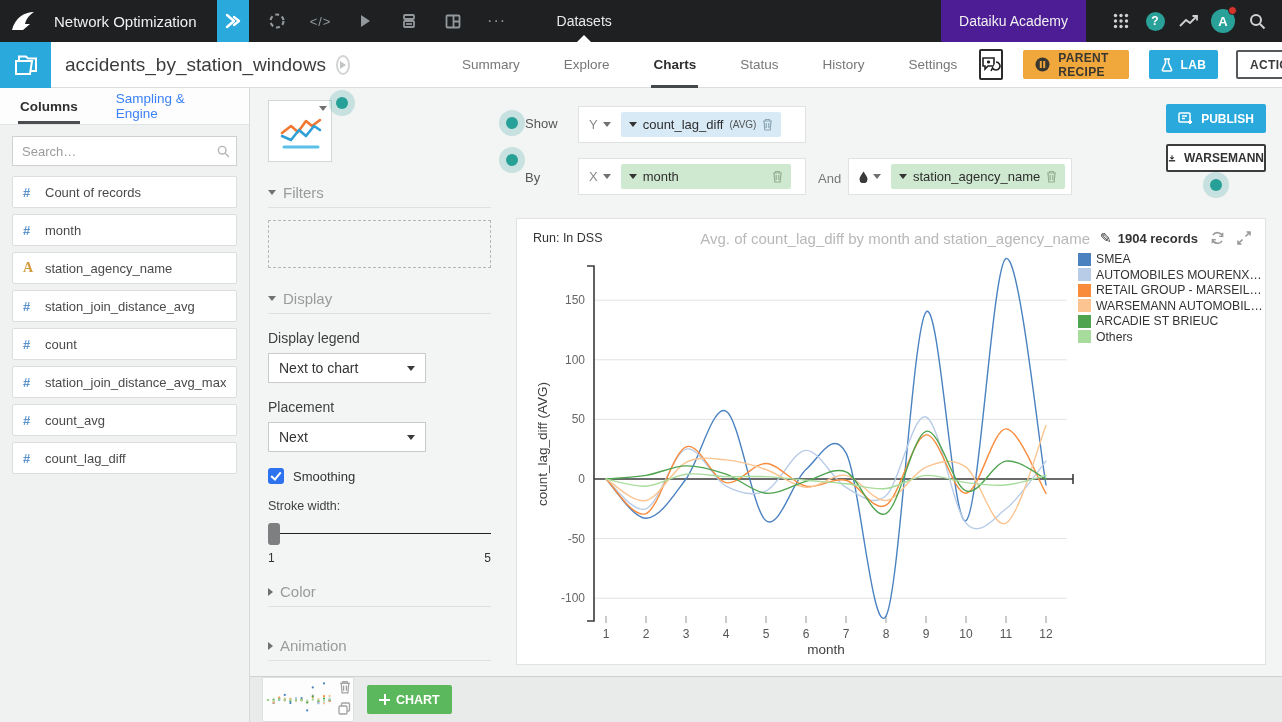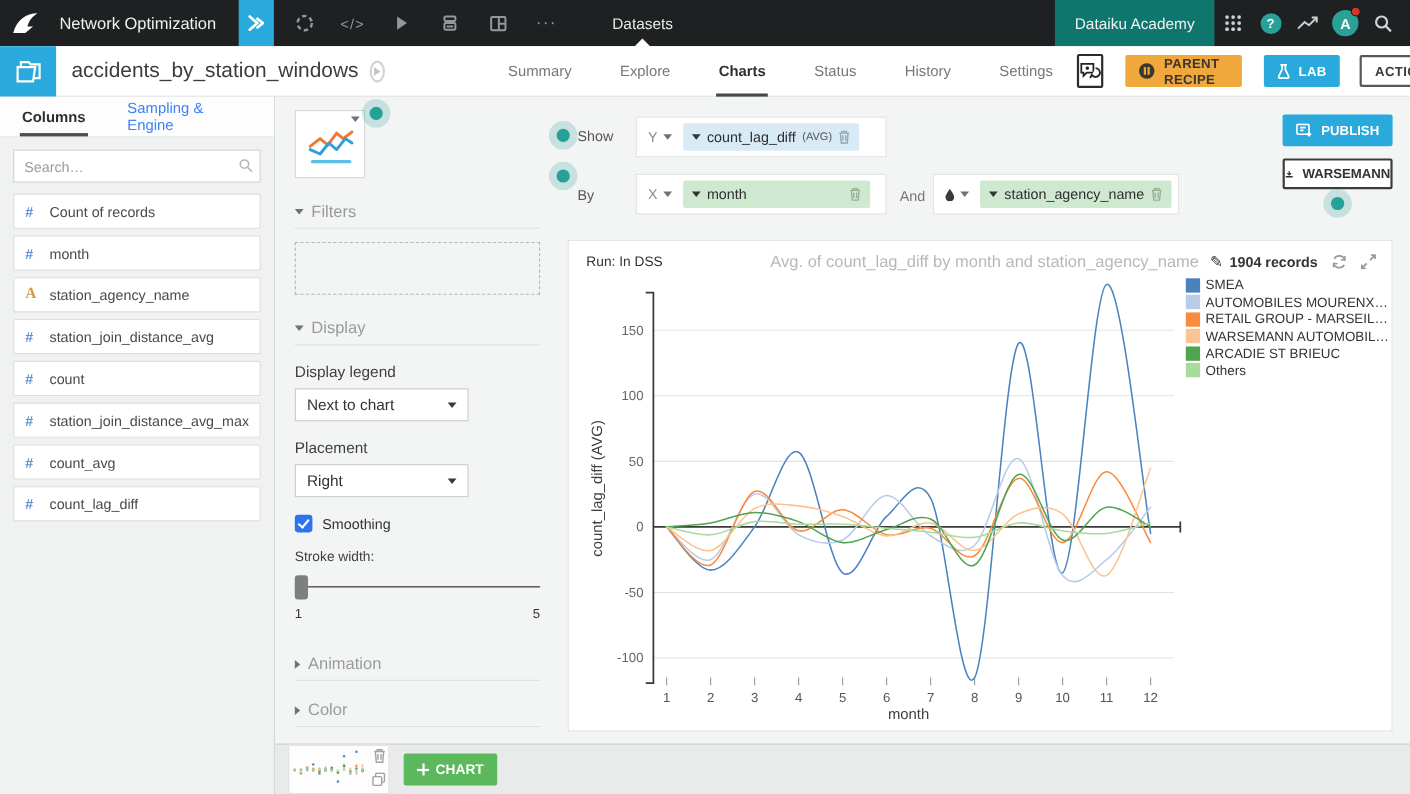--- a/index.html
+++ b/index.html
@@ -14,21 +14,21 @@
   .projname { font-size:15px; color:#f0f1f1; margin:0 14px 0 8px; white-space:nowrap; }
   .navtile { width:32px; height:42px; display:flex; align-items:center; justify-content:center; margin:0 6px; color:#93989c; }
   .navtile.active { background:#29a9dc; width:32px; color:#fff; }
   .navtile svg { display:block; }
   .nav-code { font-size:13px; letter-spacing:1px; color:#93989c; }
   .nav-more { font-size:16px; color:#93989c; letter-spacing:1px; }
   .nav-section { position:relative; margin-left:28px; font-size:14px; color:#e8e9e9; height:42px; display:flex; align-items:center; padding:0 10px; }
   .nav-caret-up { position:absolute; bottom:0; left:50%; margin-left:-7px; width:0; height:0;
     border-left:7px solid transparent; border-right:7px solid transparent; border-bottom:7px solid #ffffff; }
   .nav-right { margin-left:auto; display:flex; align-items:center; height:42px; }
-  .academy { height:42px; display:flex; align-items:center; padding:0 18px; background:#0f766e; color:#f0f1f1; font-size:14px; }
+  .academy { height:42px; display:flex; align-items:center; padding:0 18px; background:#4c1d95; color:#f0f1f1; font-size:14px; margin-right:18px; }
   .nav-ic { width:34px; height:42px; display:flex; align-items:center; justify-content:center; }
   .help-badge { width:19px; height:19px; border-radius:50%; background:#2aa198; color:#fff; font-size:12px; font-weight:bold; display:flex; align-items:center; justify-content:center; }
   .avatar { position:relative; width:24px; height:24px; border-radius:50%; background:#2aa198; color:#fff; font-size:13px; font-weight:bold; display:flex; align-items:center; justify-content:center; }
   .avatar .dot { position:absolute; right:-2px; top:-3px; width:9px; height:9px; border-radius:50%; background:#d6342c; border:1px solid #1e2021; }
 
   
   .dshead { position:absolute; left:0; top:42px; width:100%; height:46px; background:#fff; border-bottom:1px solid #dcdddd; display:flex; align-items:center; }
   .foldertile { width:51px; height:46px; background:#29a9dc; display:flex; align-items:center; justify-content:center; flex:none; }
   .dstitle { font-size:19px; color:#3c3c3c; margin:0 10px 0 14px; white-space:nowrap; }
   .flowcircle { width:20px; height:20px; border-radius:50%; border:2px solid #d2d3d3; display:flex; align-items:center; justify-content:center; color:#c3c4c4; font-size:10px; }
@@ -332,44 +332,44 @@
       <span class="tri-d"></span>
       <span>Display</span>
     </div>
     <div class="cfg-label">Display legend</div>
     <div class="select">
       <span>Next to chart</span>
       <span class="tri-d" style="border-top-color:#3a3a3a"></span>
     </div>
     <div class="cfg-label">Placement</div>
     <div class="select">
-      <span>Right</span>
+      <span>Next</span>
       <span class="tri-d" style="border-top-color:#3a3a3a"></span>
     </div>
     <div class="checkrow">
       <div class="checkbox"></div>
       <div class="checklabel">Smoothing</div>
     </div>
     <div class="strokelabel">Stroke width:</div>
     <div class="slider">
       <div class="track"></div>
       <div class="handle"></div>
     </div>
     <div class="sliderticks">
       <span>1</span>
       <span>5</span>
     </div>
 
+    <div class="sechead" style="margin-top:18px">
+      <span class="tri-r"></span>
+      <span>Color</span>
+    </div>
     <div class="sechead" style="margin-top:30px">
       <span class="tri-r"></span>
       <span>Animation</span>
-    </div>
-    <div class="sechead" style="margin-top:18px">
-      <span class="tri-r"></span>
-      <span>Color</span>
     </div>
     <div class="sechead" style="margin-top:30px">
       <span class="tri-r"></span>
       <span>Subcharts</span>
     </div>
   </div>
 
   <div class="scrollthumb"></div>
 
   <div class="main">

